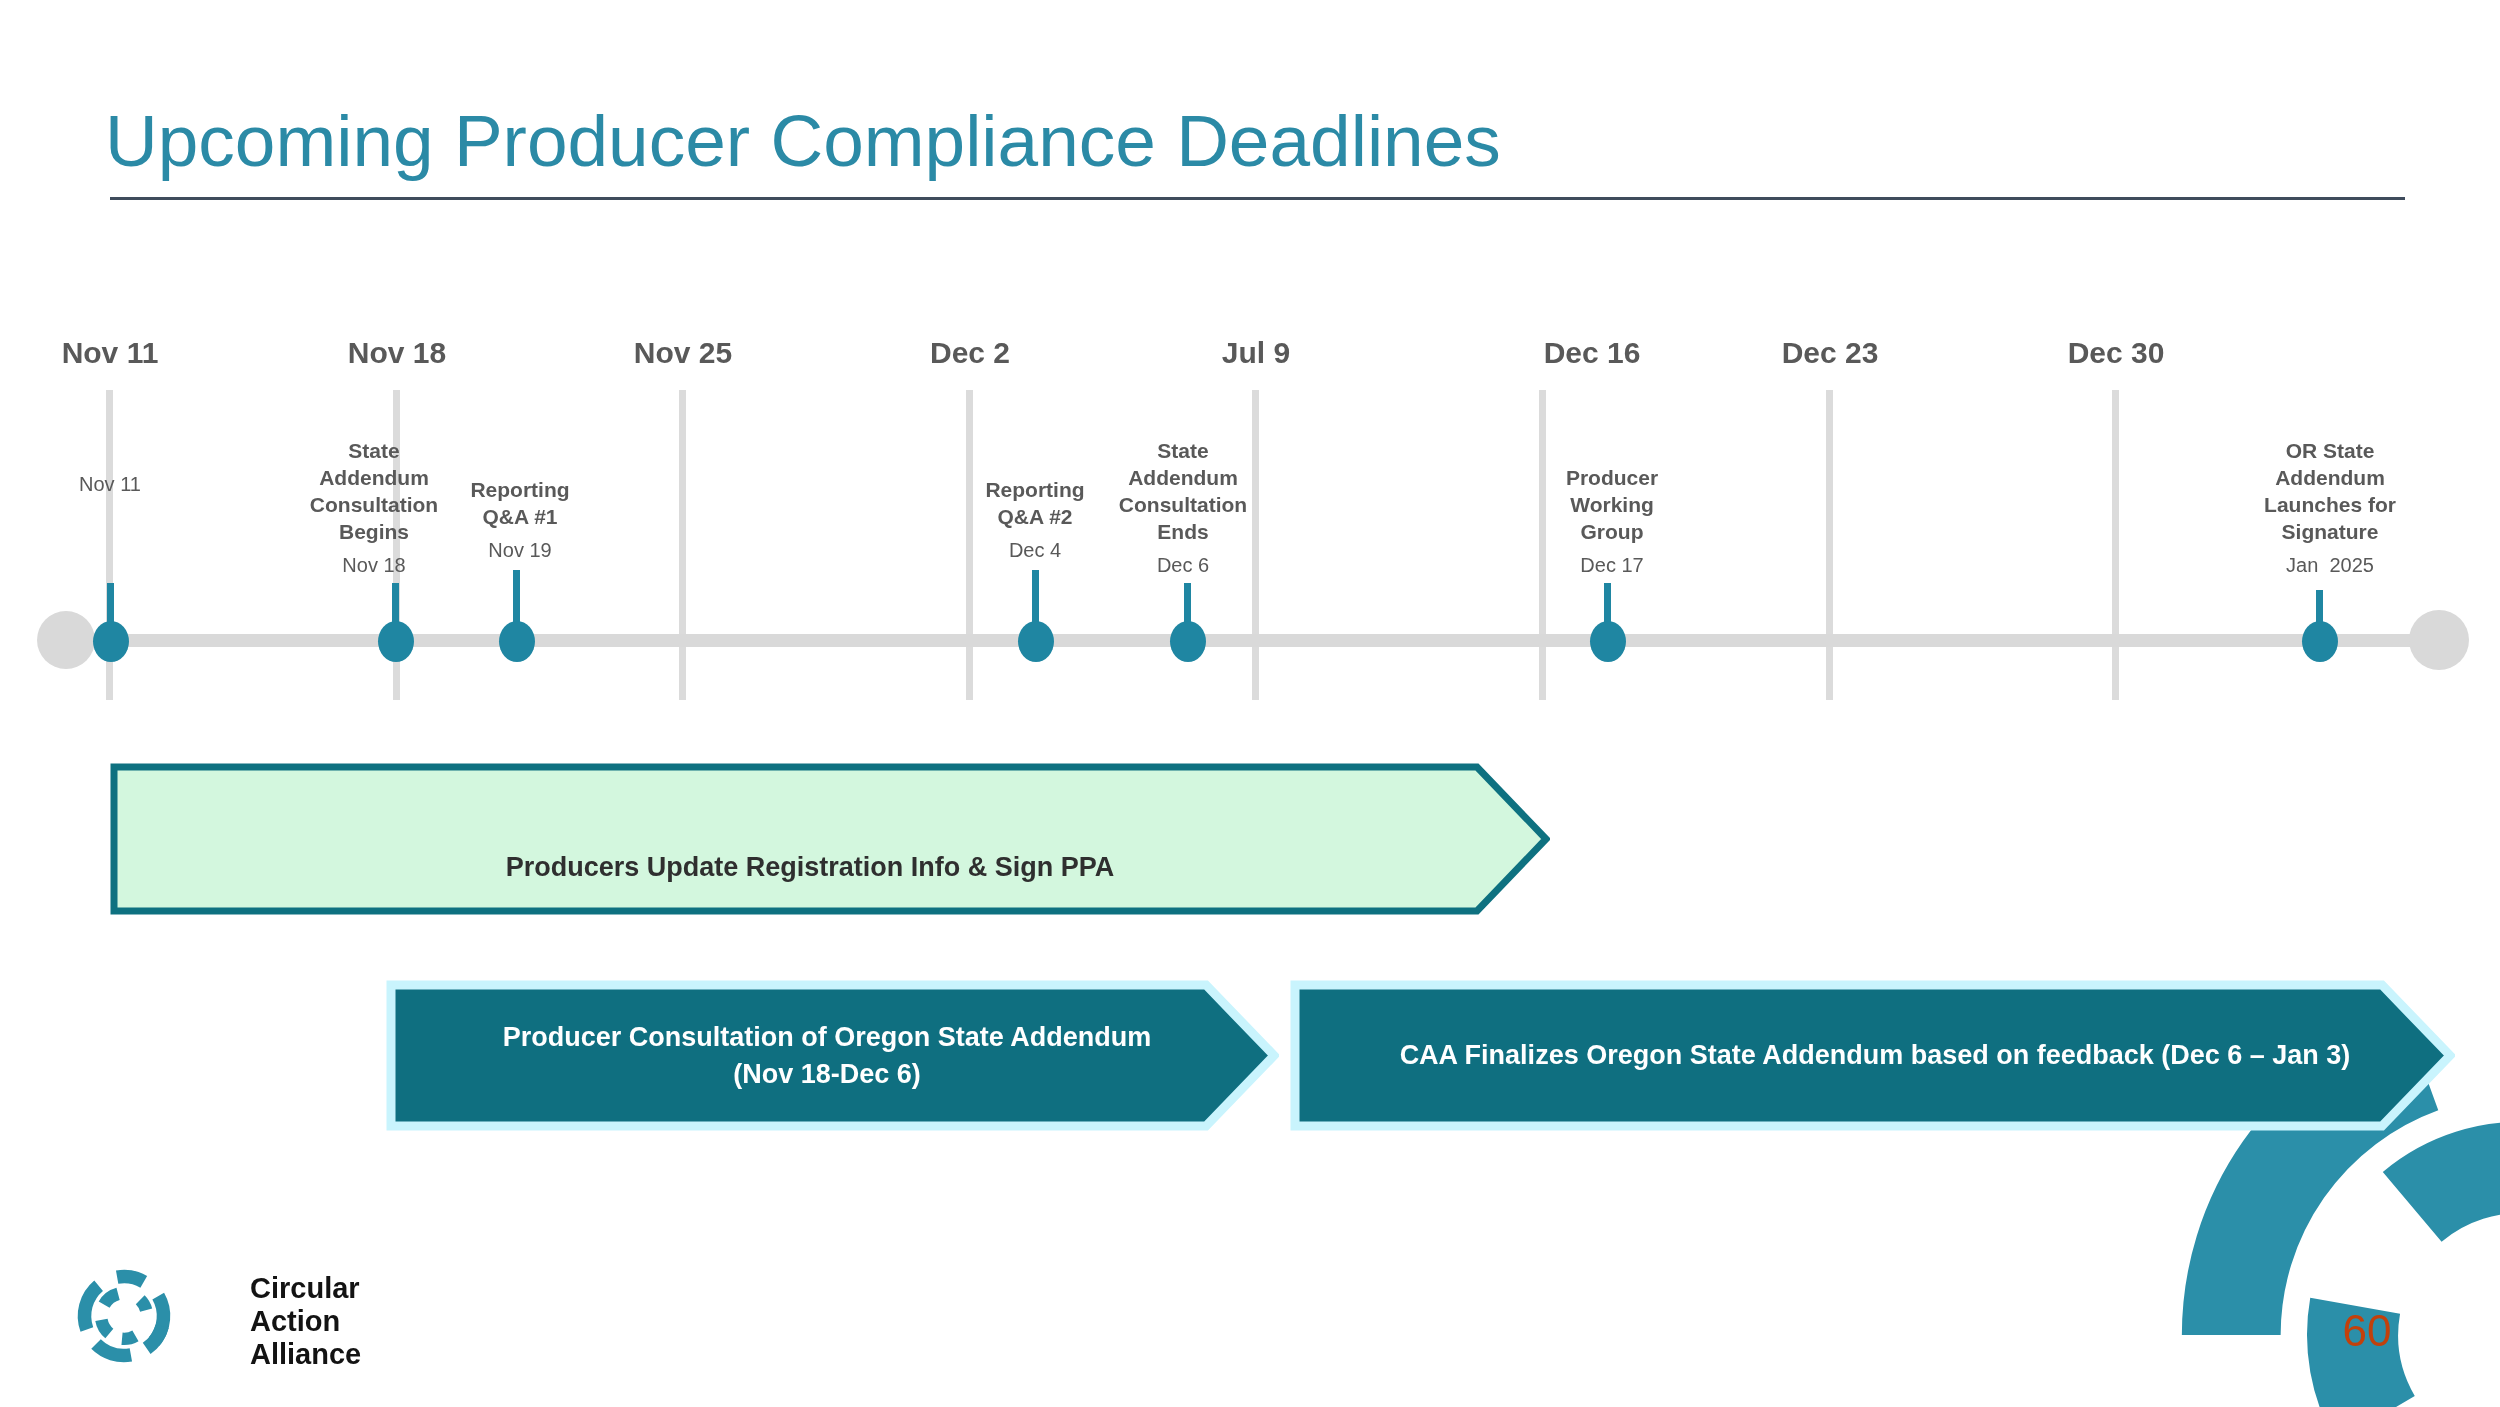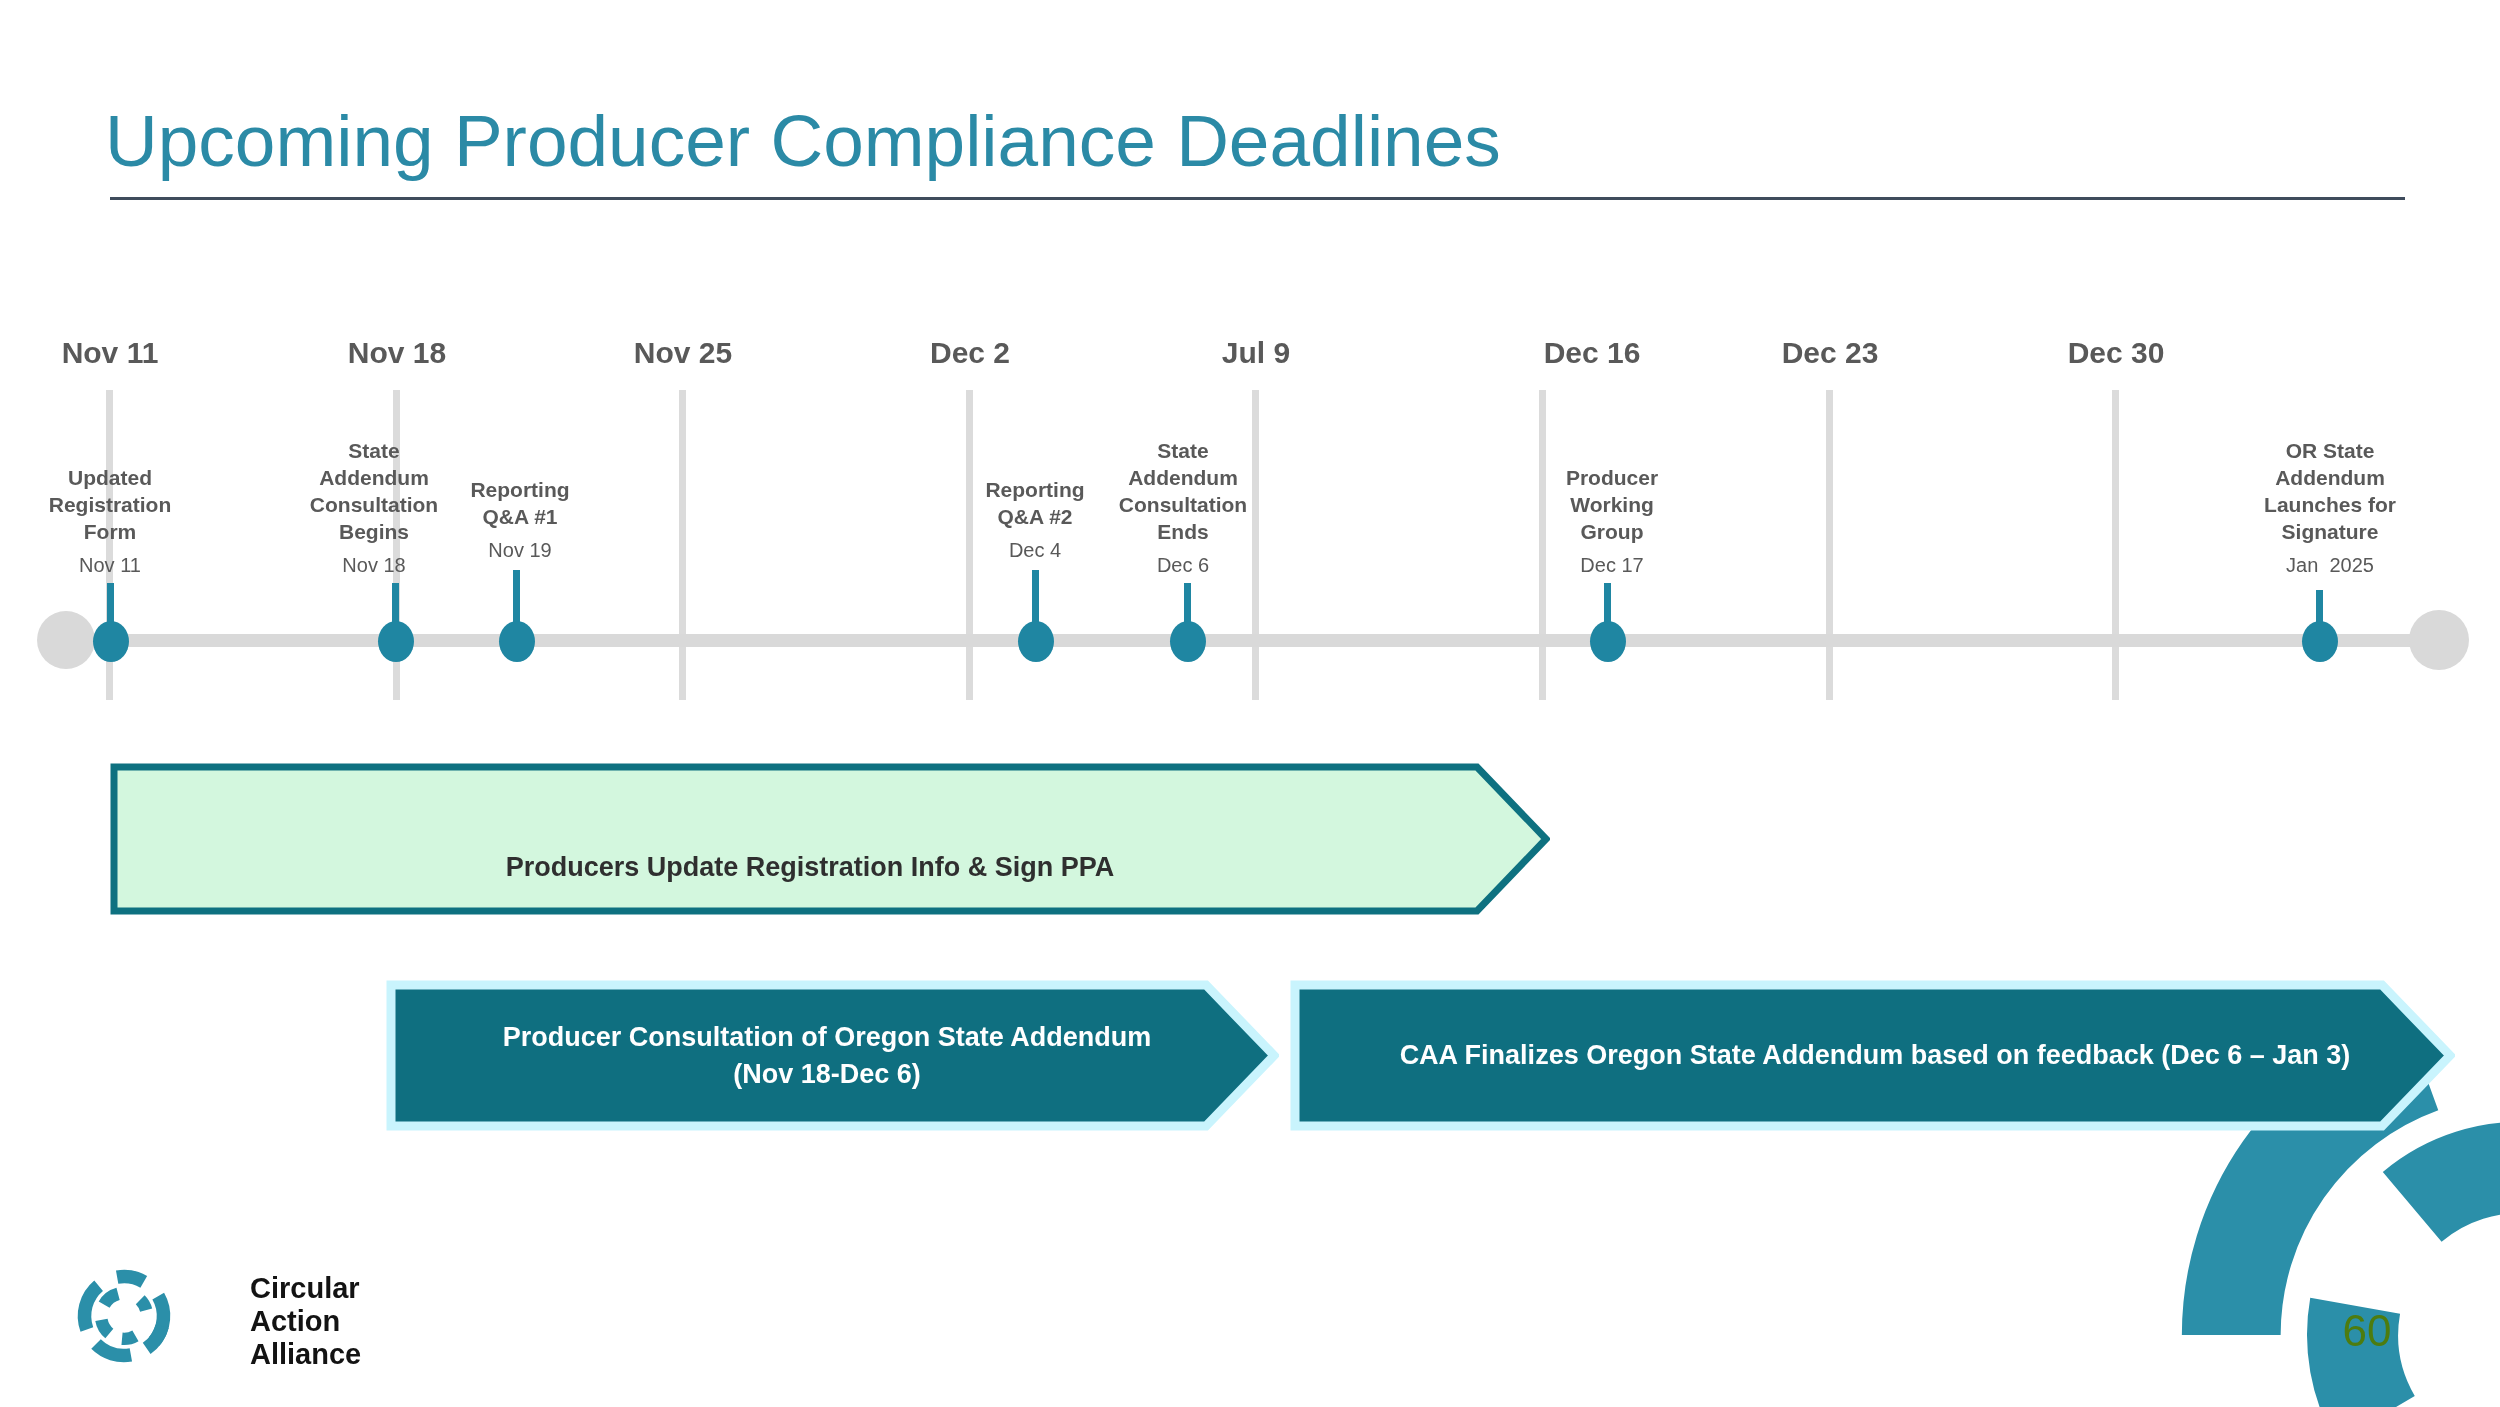--- a/index.html
+++ b/index.html
@@ -34,21 +34,21 @@
     position:absolute;top:0;height:100%;display:flex;align-items:center;justify-content:center;
     font-weight:700;text-align:center;
   }
   .banner-green-text{left:0;width:1400px;font-size:27px;color:#2F2F2F;margin-top:28px;}
   .banner-teal-text{color:#ffffff;font-size:27px;line-height:37px;white-space:pre-line;}
   
   .logo-text{position:absolute;left:205px;top:1272px;z-index:4;margin-left:45px;}
   .logo-text div{font-size:29px;font-weight:700;color:#131313;line-height:33px;}
   .page-number{
     position:absolute;left:2317px;top:1306px;width:100px;text-align:center;
-    font-size:44px;font-weight:400;color:#4d7c0f;z-index:6;
+    font-size:44px;font-weight:400;color:#c2410c;z-index:6;
   }
   .swirl{position:absolute;left:2060px;top:1030px;z-index:0;}
   .logo-mark{position:absolute;left:72px;top:1264px;z-index:4;}
 </style>
 </head>
 <body>
 
 <svg width="0" height="0" style="position:absolute">
   <defs>
     <g id="caa-mark" fill="none" stroke="#2B8FA9">
@@ -90,23 +90,20 @@
   <div class="week-label" style="left:1176px">Jul 9</div>
   <div class="week-label" style="left:1512px">Dec 16</div>
   <div class="week-label" style="left:1750px">Dec 23</div>
   <div class="week-label" style="left:2036px">Dec 30</div>
 
   <div class="tl-bar"></div>
   <div class="endcap" style="left:37px;top:611px;width:58px;height:58px"></div>
   <div class="endcap" style="left:2409px;top:610px;width:60px;height:60px"></div>
 
   <div class="event" style="left:10px;top:464px;width:200px">
-    <div class="event-title">Updated
-Registration
-Form</div>
     <div class="event-date">Nov 11</div>
   </div>
   <div class="event" style="left:279px;top:437px;width:190px">
     <div class="event-title">State
 Addendum
 Consultation
 Begins</div>
     <div class="event-date">Nov 18</div>
   </div>
   <div class="event" style="left:445px;top:476px;width:150px">

